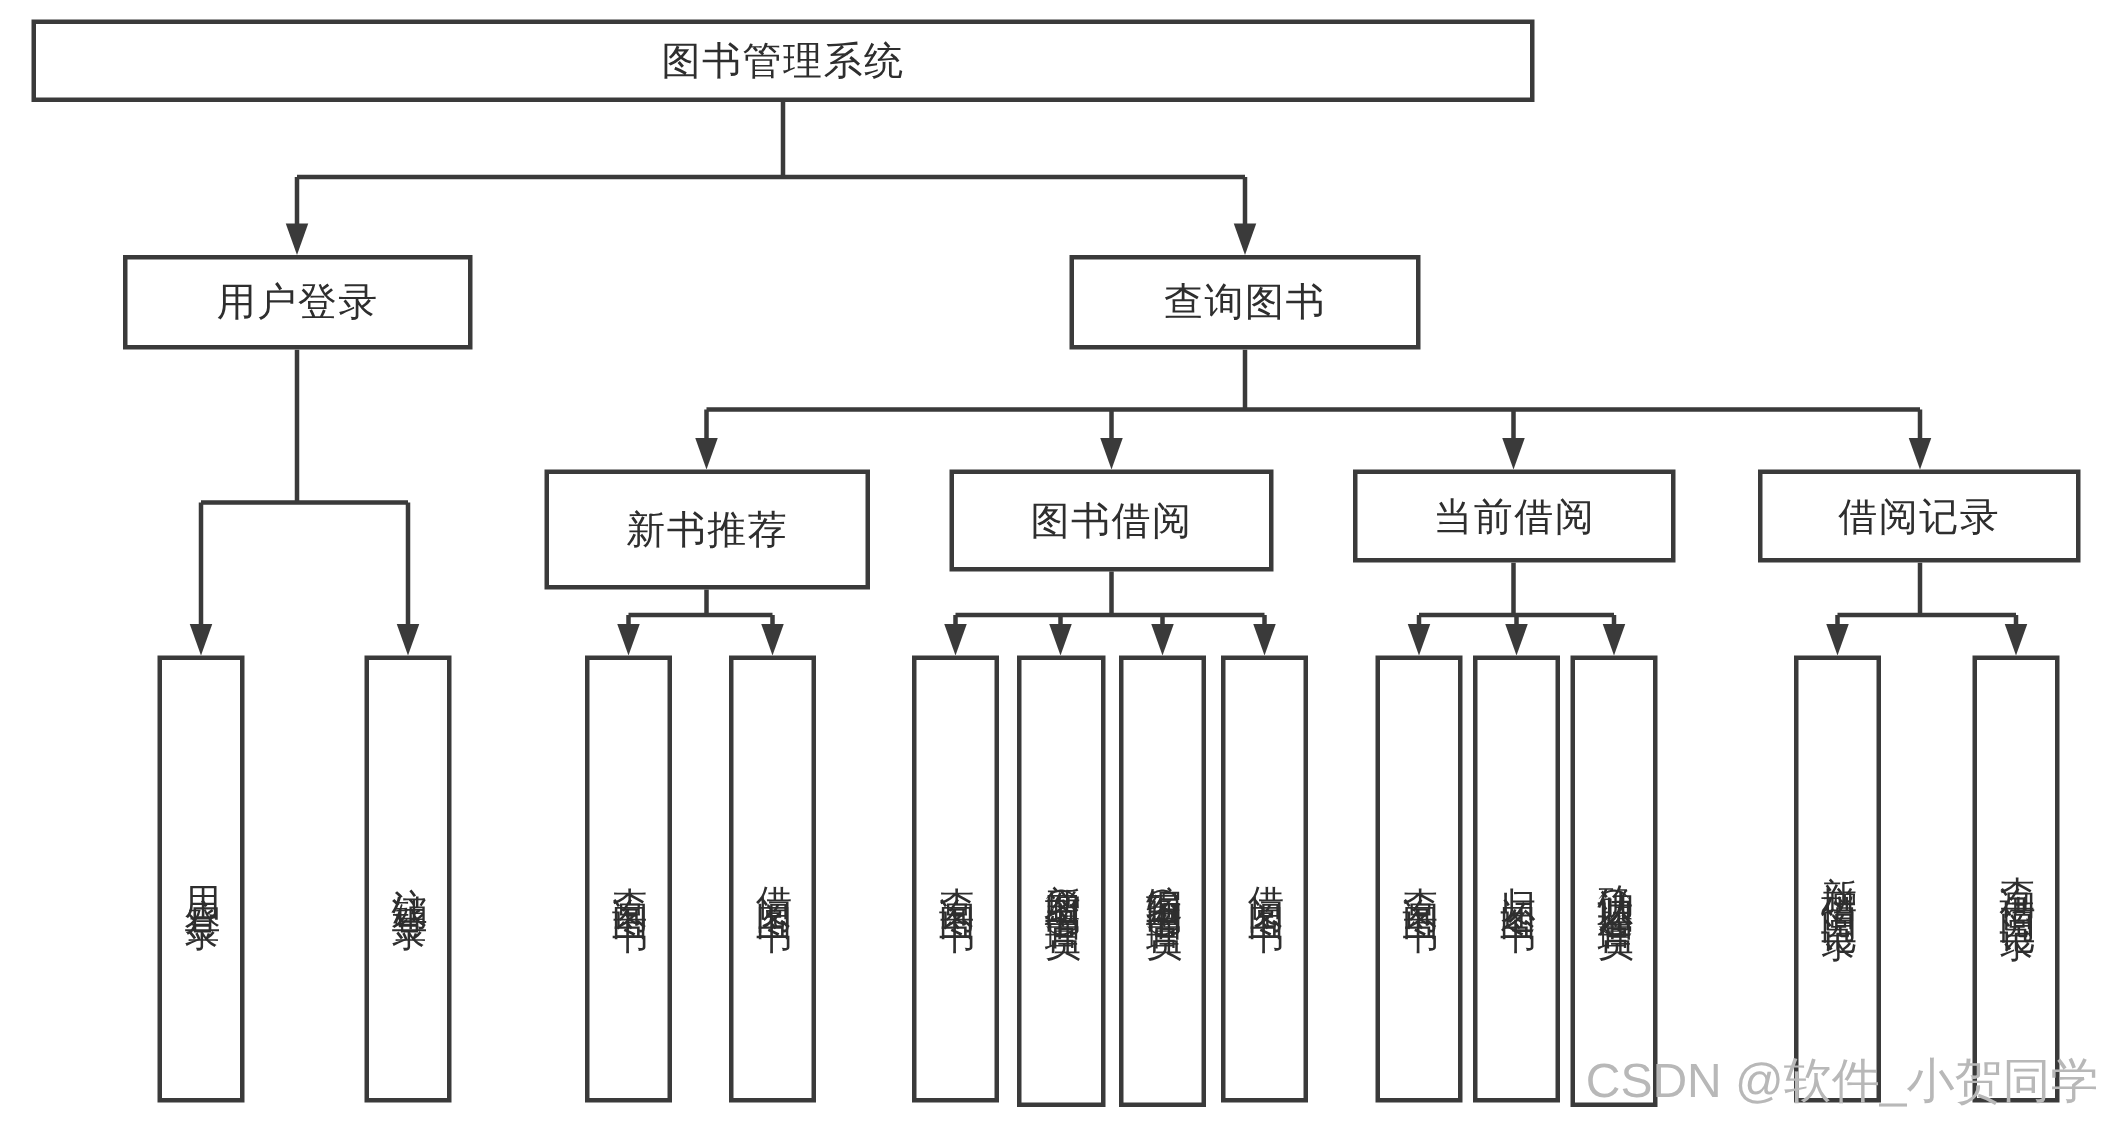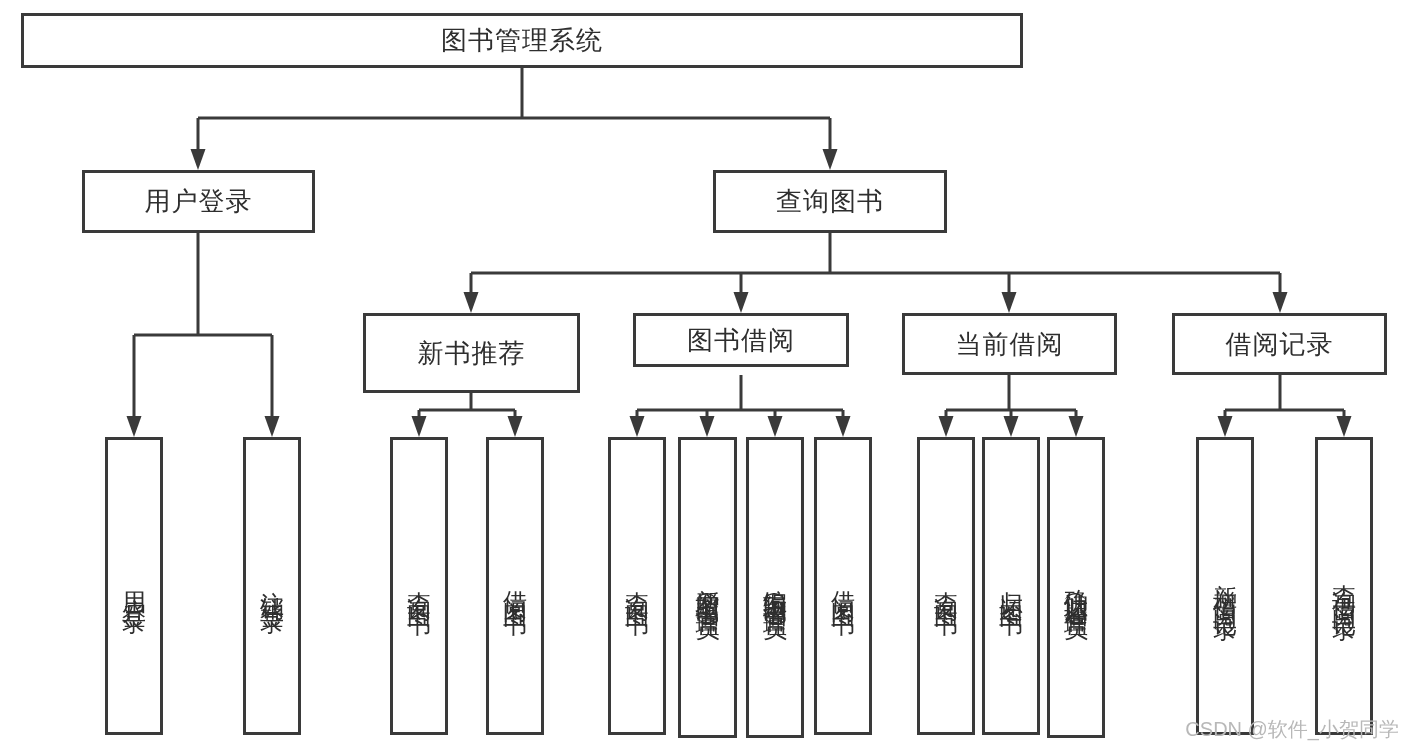--- a/index.html
+++ b/index.html
@@ -53,21 +53,21 @@
     font-size: 24px;
     letter-spacing: 7px;
     line-height: 1;
     color: var(--text);
     white-space: nowrap;
   }
   .watermark {
     position: absolute;
     right: 6px;
     bottom: 4px;
-    font-size: 20px;
+    font-size: 32px;
     color: var(--watermark);
     z-index: 5;
     white-space: nowrap;
   }
 </style>
 </head>
 <body>
 
 <div class="canvas">
 
@@ -108,21 +108,21 @@
   <div class="box" style="left:82px;top:170px;width:233px;height:63px">
     <span class="lbl">用户登录</span>
   </div>
   <div class="box" style="left:713px;top:170px;width:234px;height:63px">
     <span class="lbl">查询图书</span>
   </div>
 
   <div class="box" style="left:363px;top:313px;width:217px;height:80px">
     <span class="lbl">新书推荐</span>
   </div>
-  <div class="box" style="left:633px;top:313px;width:216px;height:54px">
+  <div class="box" style="left:633px;top:313px;width:216px;height:68px">
     <span class="lbl">图书借阅</span>
   </div>
   <div class="box" style="left:902px;top:313px;width:215px;height:62px">
     <span class="lbl">当前借阅</span>
   </div>
   <div class="box" style="left:1172px;top:313px;width:215px;height:62px">
     <span class="lbl">借阅记录</span>
   </div>
 
   <div class="box" style="left:105px;top:437px;width:58px;height:298px">

